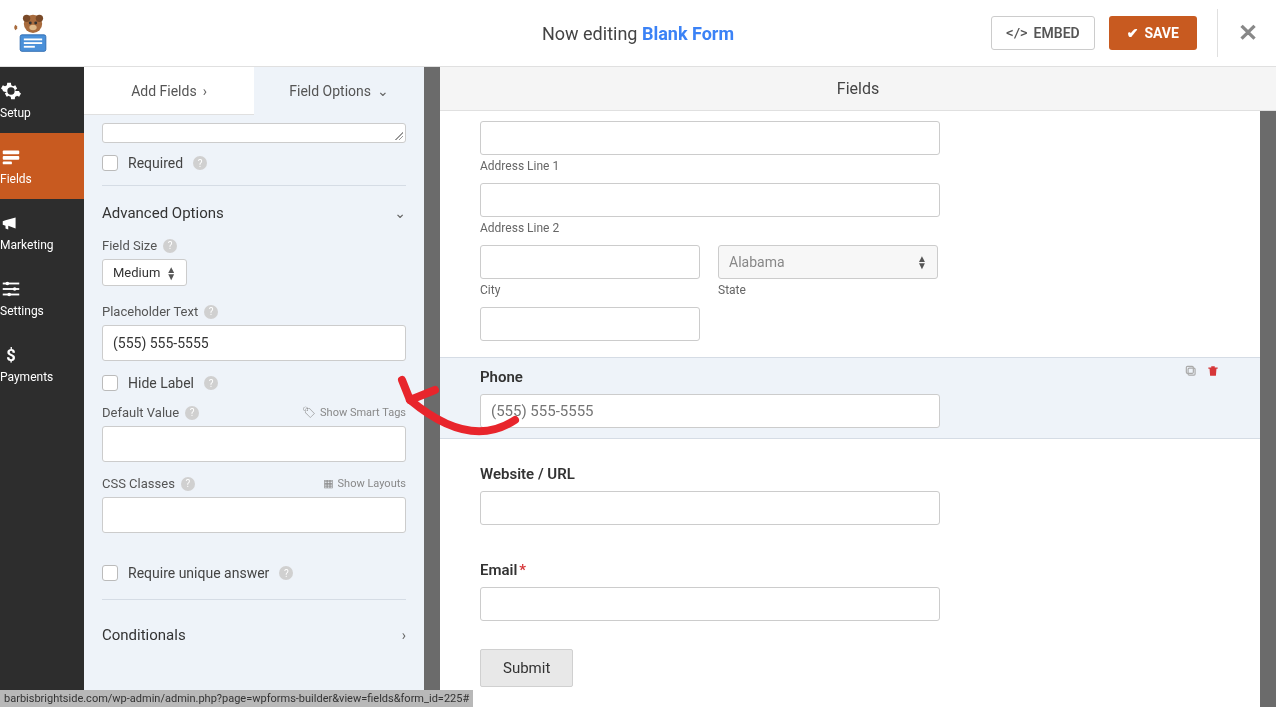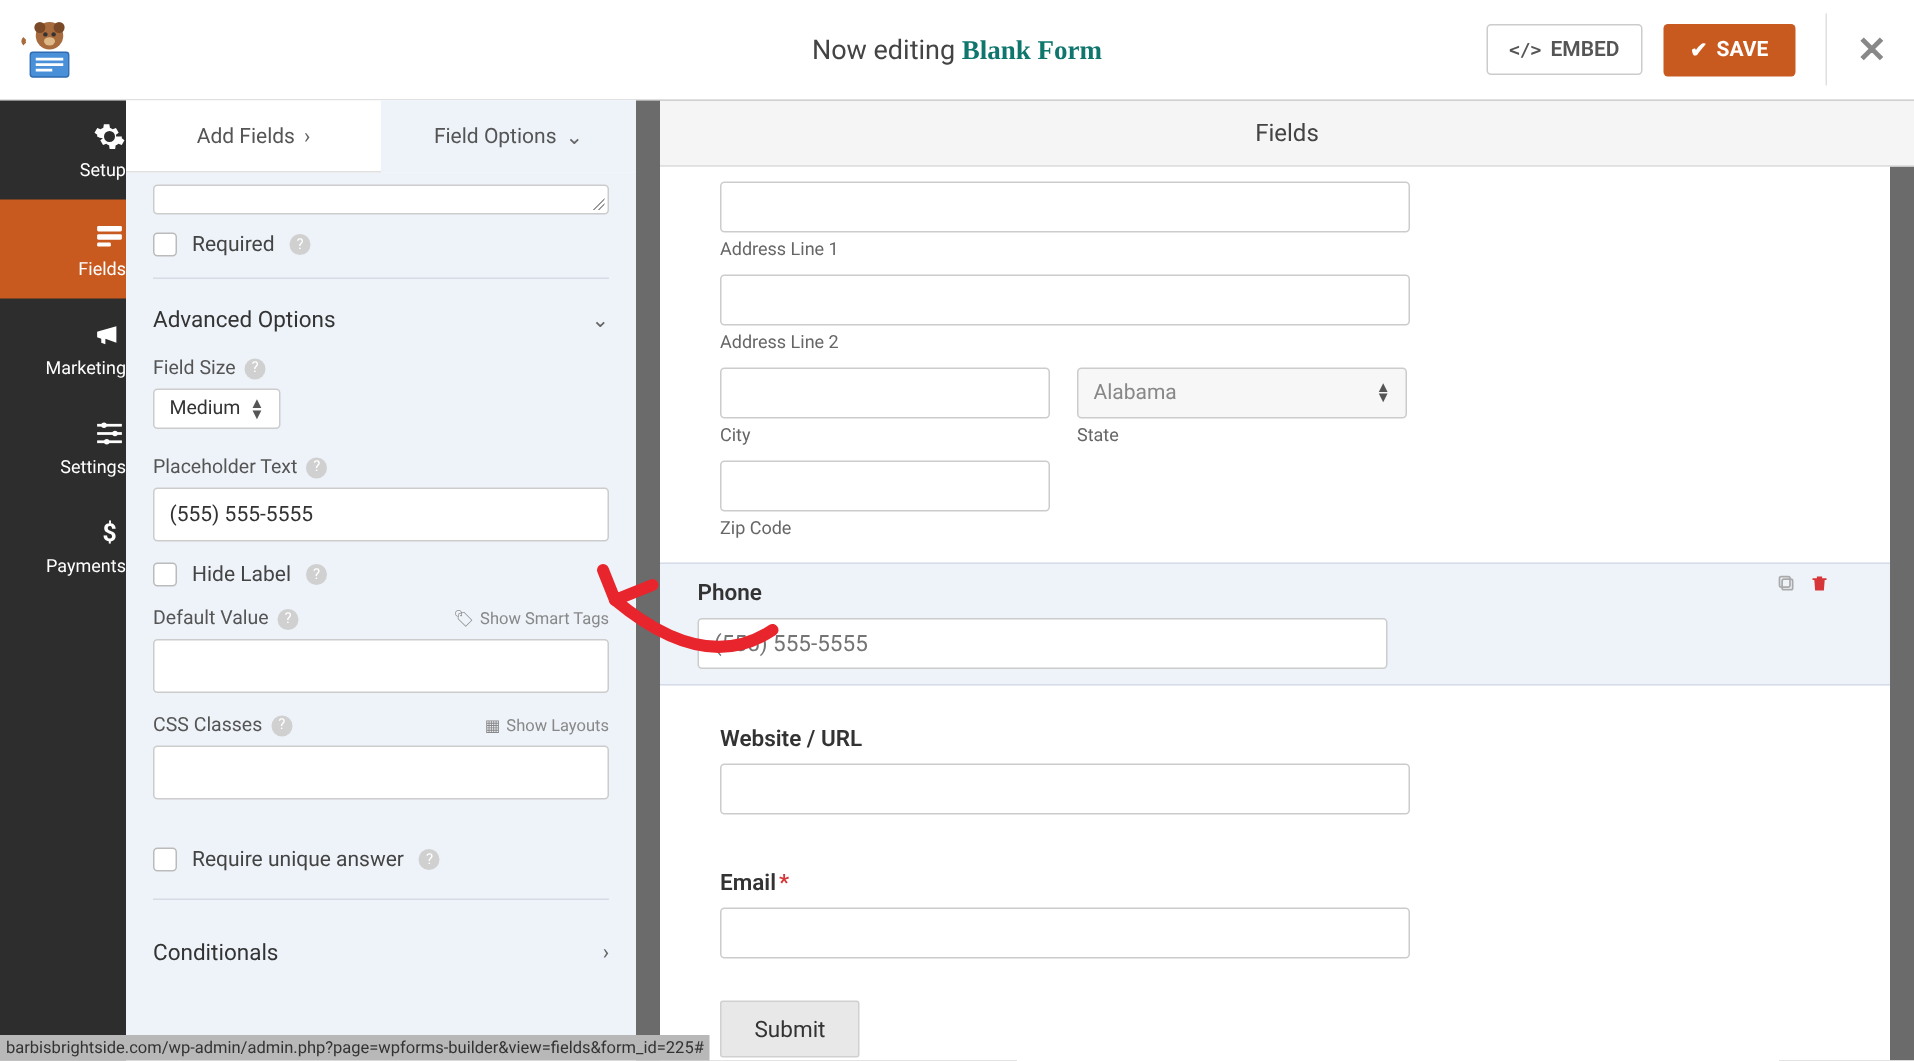--- a/index.html
+++ b/index.html
@@ -2,32 +2,32 @@
 <html><head>
 <meta charset="utf-8">
 <style>
 * { box-sizing: border-box; margin: 0; padding: 0; font-family: -apple-system, BlinkMacSystemFont, "Segoe UI", Roboto, sans-serif; }
 html, body { width: 1276px; height: 707px; overflow: hidden; background: #fff; }
 
 
 .topbar { height: 67px; border-bottom: 1px solid #e0e0e0; display: flex; align-items: center; justify-content: space-between; padding: 0 18px 0 8px; }
 .logo { width: 50px; height: 50px; display:flex; align-items:center; justify-content:center; }
 .topbar-center { position:absolute; left:0; right:0; text-align:center; font-size: 18px; color:#444; pointer-events:none;}
-.topbar-center b { font-weight:700; color:#0f766e;font-family:Liberation Serif, serif;}
+.topbar-center b { font-weight:700; color:#3b82f6;}
 .topbar-right { display:flex; align-items:center; gap:14px; z-index:2;}
 .btn-embed { border:1px solid #ccc; background:#fff; color:#555; font-size:14px; font-weight:600; padding:8px 14px; border-radius:3px; cursor:pointer; display:flex; align-items:center; gap:6px;}
 .btn-save { background:#c85a20; color:#fff; border:none; font-size:14px; font-weight:700; padding:9px 18px; border-radius:3px; cursor:pointer; display:flex; align-items:center; gap:6px;}
 .topbar-divider{width:1px;height:48px;background:#e0e0e0;margin:0 6px;}
 .close-x{font-size:24px;color:#888;font-weight:700;cursor:pointer;}
 
 .main { display:flex; height: calc(100% - 67px); }
 
 
 .leftnav { width:84px; background:#2d2d2d; display:flex; flex-direction:column; }
-.leftnav-item { height:66px; display:flex; flex-direction:column; align-items:flex-end; justify-content:center; color:#fff; font-size:12px; cursor:pointer; gap:4px;}
+.leftnav-item { height:66px; display:flex; flex-direction:column; align-items:flex-start; justify-content:center; color:#fff; font-size:12px; cursor:pointer; gap:4px;}
 .leftnav-item.active { background:#c85a20; }
 .leftnav-item svg { width:22px; height:22px; fill:#fff;}
 
 
 .sidepanel { width:356px; background:#eef3f9; display:flex; flex-direction:column; border-right: 16px solid #6b6b6b; }
 .sidepanel-tabs { display:flex; height:48px; background:#fff;}
 .sidepanel-tab { flex:1; display:flex; align-items:center; justify-content:center; font-size:14px; color:#555; cursor:pointer; gap:6px; border-bottom:1px solid #e0e0e0;}
 .sidepanel-tab.active { background:#eef3f9; border-bottom:none;}
 .sidepanel-body { flex:1; overflow:auto; padding: 8px 18px 0 18px;}
 .textarea-stub{height:20px;background:#fff;border:1px solid #ccc;border-radius:3px;position:relative;margin-bottom:12px;}
@@ -50,21 +50,21 @@
 .canvas-head{height:44px;background:#f5f5f5;border-bottom:1px solid #e0e0e0;display:flex;align-items:center;justify-content:center;font-size:16px;color:#444;}
 .canvas-inner{flex:1;background:#fff;margin:0 16px 0 0;padding:0 40px;overflow:auto;}
 .form-row{margin-top:10px;}
 .form-input{width:460px;height:34px;border:1px solid #ccc;border-radius:3px;background:#fff;}
 .sublabel{font-size:12px;color:#666;margin-top:4px;}
 .two-col{display:flex;gap:18px;}
 .two-col .col{display:flex;flex-direction:column;}
 .col .sublabel{margin-top:4px;}
 .select-input{width:220px;height:34px;border:1px solid #ccc;border-radius:3px;background:#f7f7f7;display:flex;align-items:center;justify-content:space-between;padding:0 10px;color:#888;font-size:14px;}
 .field-block{margin-top:16px;padding:10px 0;}
-.field-block.selected{background:#eef3f9;border-top:1px solid #d5dce5;border-bottom:1px solid #d5dce5;margin-left:-40px;margin-right:-40px;padding:10px 25px;position:relative;}
+.field-block.selected{background:#eef3f9;border-top:1px solid #d5dce5;border-bottom:1px solid #d5dce5;margin-left:-40px;margin-right:-40px;padding:10px 40px;position:relative;}
 .field-title{font-size:15px;font-weight:600;color:#333;margin-bottom:8px;}
 .field-actions{position:absolute;right:40px;top:6px;display:flex;gap:8px;}
 .field-actions svg{width:14px;height:14px;cursor:pointer;}
 .req{color:#d63638;margin-left:2px;}
 .submit-btn{background:#e8e8e8;border:1px solid #d0d0d0;padding:9px 22px;font-size:15px;color:#333;border-radius:2px;cursor:pointer;margin-top:18px;}
 
 
 .arrow-svg{position:absolute;left:380px;top:350px;width:150px;height:120px;pointer-events:none;z-index:50;}
 
 
@@ -263,21 +263,20 @@
             <span class="updown">
                 <span>▲</span>
                 <span>▼</span>
               </span>
           </div>
           <div class="sublabel">State</div>
         </div>
       </div>
       <div class="form-row">
         <div class="form-input" style="width:220px;"></div>
-        <div class="sublabel">Zip Code</div>
       </div>
 
       <div class="field-block selected">
         <div class="field-actions">
           <svg viewBox="0 0 24 24" fill="#aaa">
               <rect x="7" y="7" width="12" height="12" rx="2" fill="none" stroke="#aaa" stroke-width="2"></rect>
               <rect x="4" y="4" width="12" height="12" rx="2" fill="none" stroke="#aaa" stroke-width="2"></rect>
             </svg>
           <svg viewBox="0 0 24 24" fill="#d63638">
               <path d="M6 7h12l-1 13H7zM9 4h6v2H9zM4 6h16v2H4z"></path>

